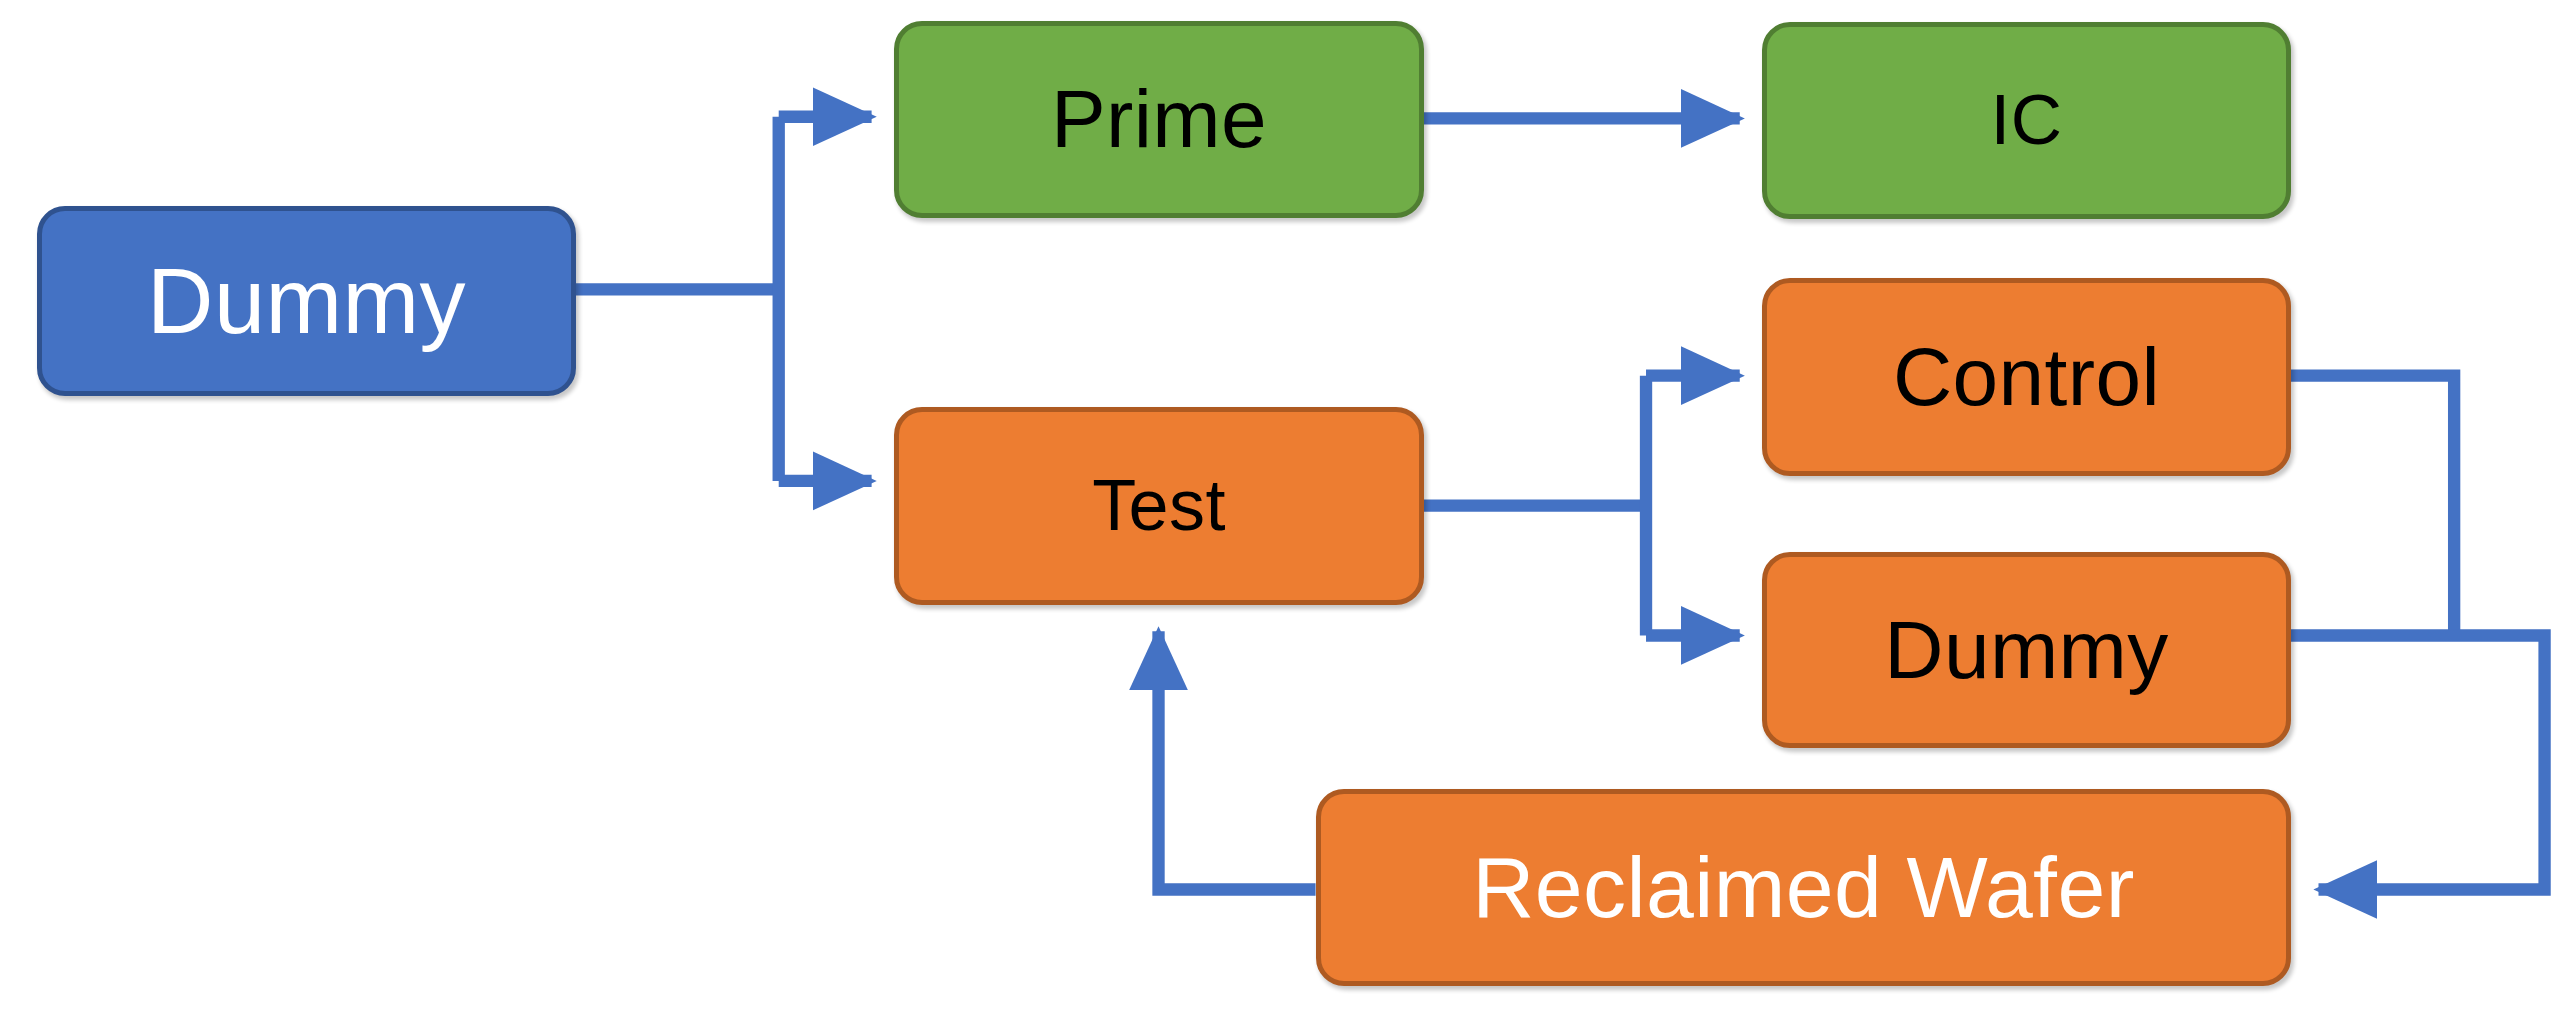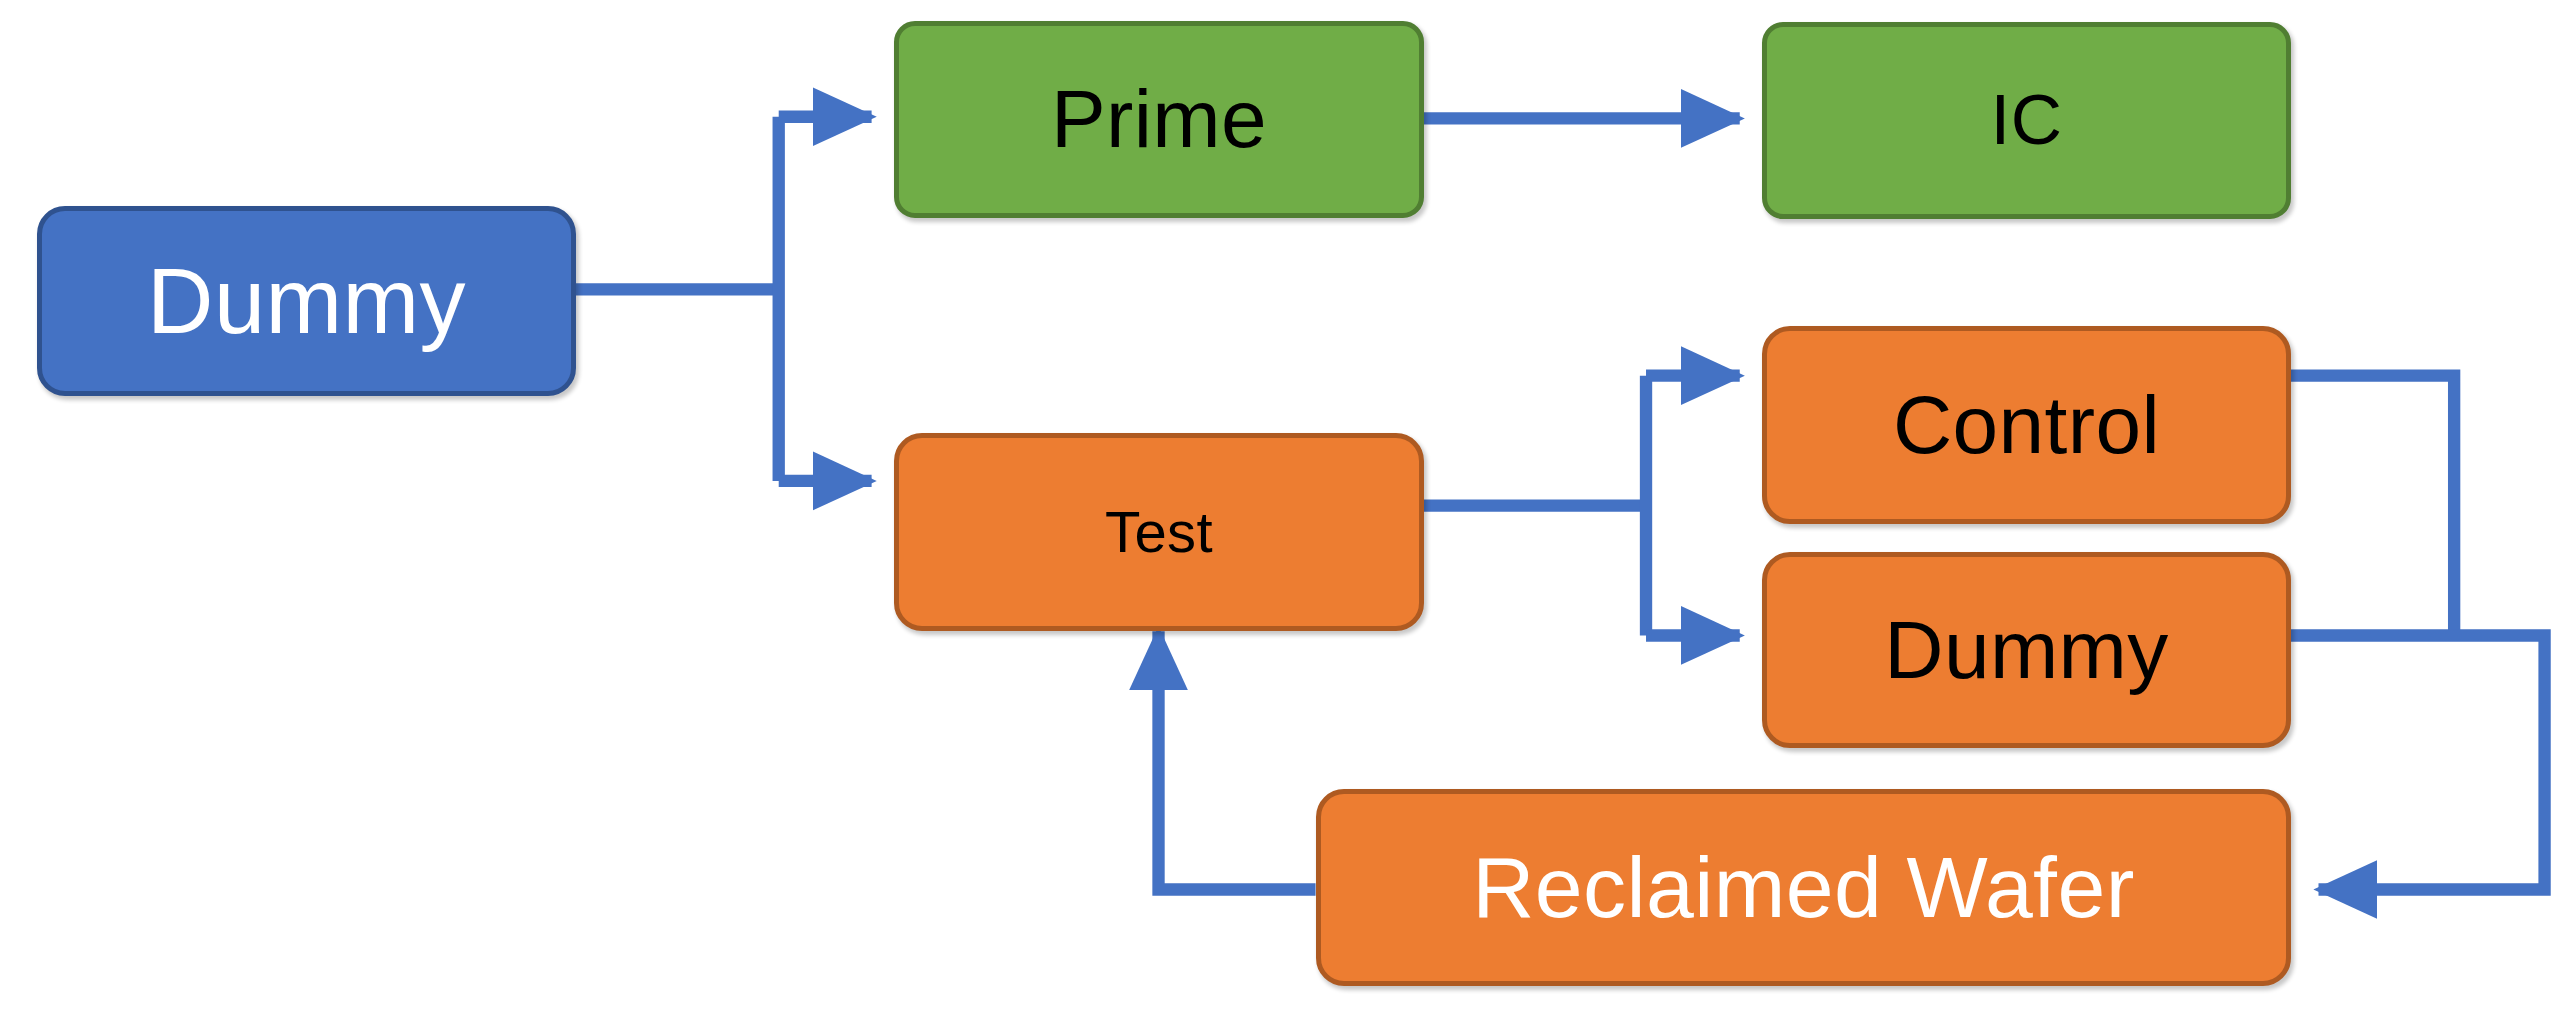--- a/index.html
+++ b/index.html
@@ -47,36 +47,35 @@
   }
   .node-blue {
     background: #4472C4;
     border-color: #2F528F;
     color: #FFFFFF;
   }
   .node-green {
     background: #70AD47;
     border-color: #507E32;
     color: #000000;
-    border-radius: 21px;
   }
   .node-orange {
     background: #ED7D31;
     border-color: #AE5A21;
     color: #000000;
   }
   .node-orange.light-text {
     color: #FFFFFF;
   }
   
   #node-wafer     { left: 37px;   top: 206px;  width: 539px;  height: 190px; font-size: 92px; }
   #node-prime     { left: 894px; top: 20.6px;   width: 530px;  height: 197px; font-size: 82px; }
   #node-ic        { left: 1762px; top: 22px;   width: 529px;  height: 197px; font-size: 71px; }
-  #node-test      { left: 894px; top: 407px;  width: 530px;  height: 198px; font-size: 58px; margin-top: 26px; }
-  #node-control   { left: 1762px; top: 278px;  width: 529px;  height: 198px; font-size: 82px; margin-top: 48px; }
+  #node-test      { left: 894px; top: 407px;  width: 530px;  height: 198px; font-size: 72px; }
+  #node-control   { left: 1762px; top: 278px;  width: 529px;  height: 198px; font-size: 82px; }
   #node-dummy     { left: 1762px; top: 552px;  width: 529px;  height: 196px; font-size: 82px; }
   #node-reclaimed { left: 1316px; top: 789px;  width: 975px; height: 197px; font-size: 86px; }
 </style>
 </head>
 <body>
 
 <div id="canvas">
 
   <svg id="connectors" viewBox="0 0 3133 1231" width="2576" height="1012" xmlns="http://www.w3.org/2000/svg">
     <defs>

